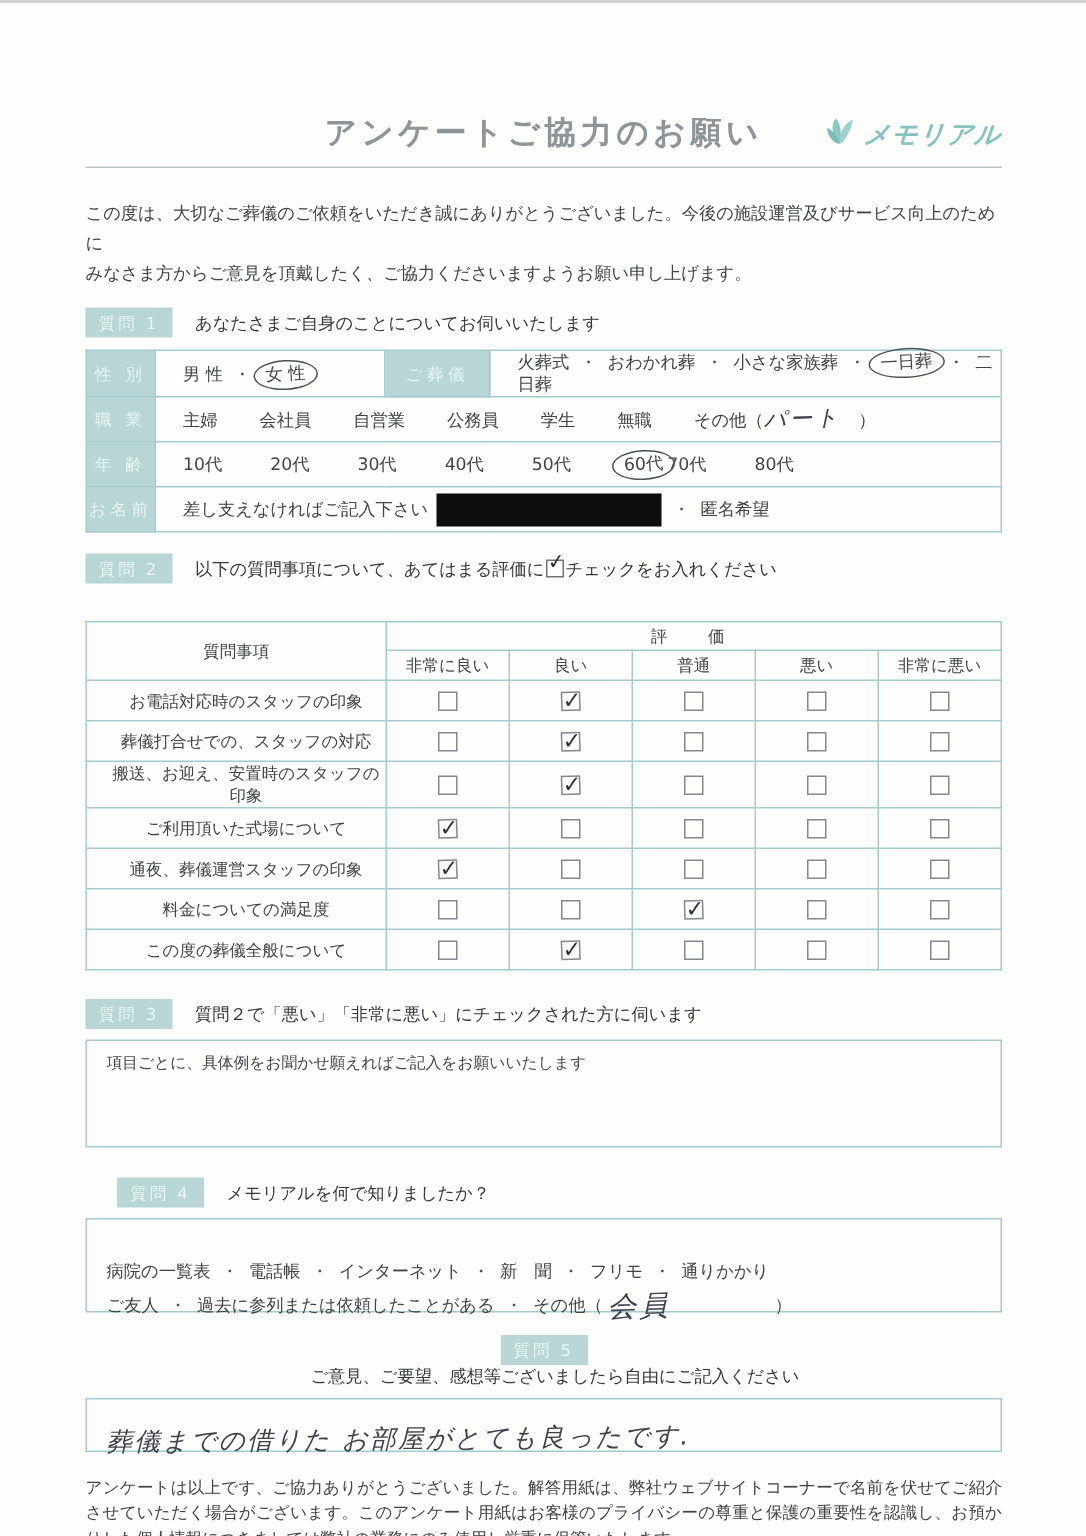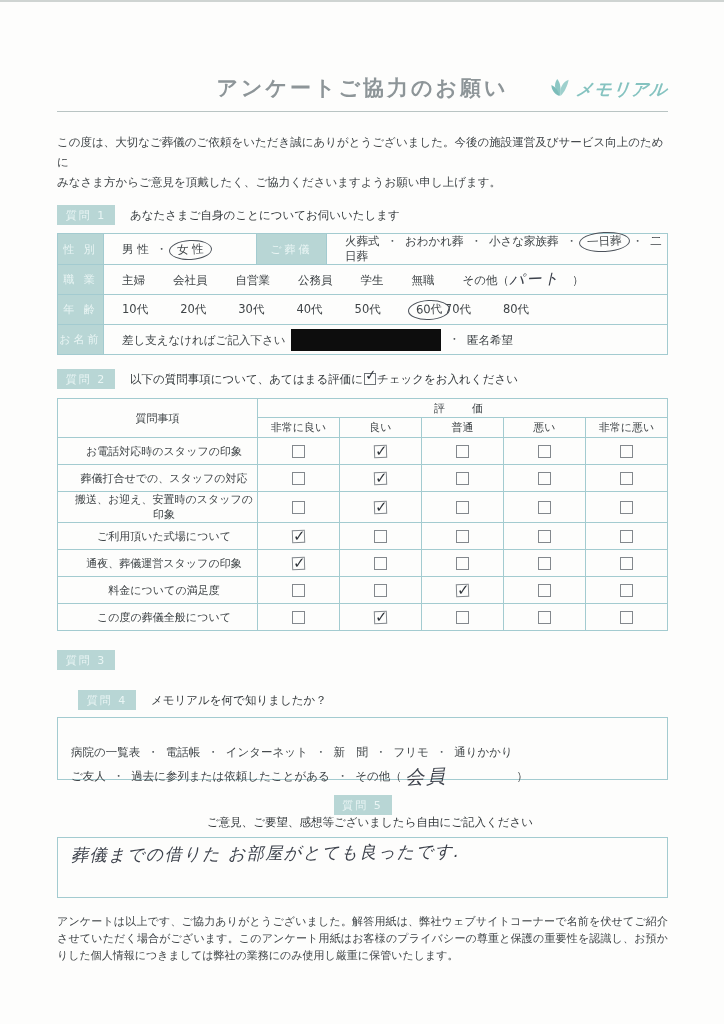--- a/index.html
+++ b/index.html
@@ -58,40 +58,40 @@
   .circled{
     display:inline-block;border:1.6px solid #4c525a;border-radius:50%;
     padding:1px 7px 2px;margin:-3px -5px;transform:rotate(-3deg);
   }
   .handwriting{
     font-style:italic;color:var(--hand);font-size:15px;letter-spacing:2px;
     display:inline-block;transform:rotate(-2deg);
   }
   .redacted{display:inline-block;width:150px;height:22px;background:#0d0d0d;vertical-align:middle;margin-left:6px;}
   
-  .t2{width:611px;margin-top:9px;}
+  .t2{width:611px;margin-top:25px;}
   .t2 th,.t2 td{border:1px solid var(--border);font-size:11px;font-weight:normal;color:var(--text);}
   .t2 th{height:19px;}
   .t2 .subhead th{height:20px;}
   .t2 .itemcol{width:200px;}
   .t2 .ratecol{width:82px;}
   .t2 td.q2label{height:27px;text-align:center;padding-left:13px;font-size:11px;}
   .t2 td.cbcell{text-align:center;height:27px;}
   .cb{
     display:inline-block;width:13px;height:13px;border:1.3px solid var(--cb-border);
     position:relative;vertical-align:middle;font-size:15px;line-height:10px;color:#2f343a;
     text-align:left;overflow:visible;
   }
   .cbcell.checked .cb{transform:rotate(-2deg);}
   .evalhead{letter-spacing:8px;}
   
   .abox{width:611px;border:1px solid var(--border);margin-top:7px;padding:8px 13px;}
   .q3box{height:72px;font-size:10.5px;color:#42474a;}
   .q4box{height:63px;font-size:11.5px;line-height:21px;padding-top:24px;}
-  .q5box{height:61px;padding-top:4px;}
+  .q5box{height:36px;padding-top:15px;}
   .q5hand{font-size:17px;letter-spacing:1.5px;color:var(--hand);font-style:italic;display:inline-block;transform:rotate(-0.6deg);}
   .q4hand{position:relative;top:3px;font-size:19px;}
 </style>
 </head>
 <body>
 
 <div class="sheet">
 
   <div class="header">
     <div class="title">アンケートご協力のお願い</div>
@@ -225,20 +225,24 @@
       <td class="cbcell checked"><span class="cb">✓</span></td>
       <td class="cbcell"><span class="cb"></span></td>
       <td class="cbcell"><span class="cb"></span></td>
       <td class="cbcell"><span class="cb"></span></td>
     </tr>
       </tbody>
   </table>
 
   <div class="qrow" style="margin-top:19px;">
     <span class="badge">質問 3</span>
+    <span class="qheading">質問２で「悪い」「非常に悪い」にチェックされた方に伺います</span>
+  </div>
+  <div class="abox q3box">
+    <span>項目ごとに、具体例をお聞かせ願えればご記入をお願いいたします</span>
   </div>
 
   <div class="qrow" style="margin-top:20px;padding-left:21px;">
     <span class="badge">質問 4</span>
     <span class="qheading">メモリアルを何で知りましたか？</span>
   </div>
   <div class="abox q4box">
     <div>
       <span>病院の一覧表</span><span class="sep">・</span><span>電話帳</span><span class="sep">・</span><span>インターネット</span><span class="sep">・</span><span>新　聞</span><span class="sep">・</span><span>フリモ</span><span class="sep">・</span><span>通りかかり</span>
     </div>

